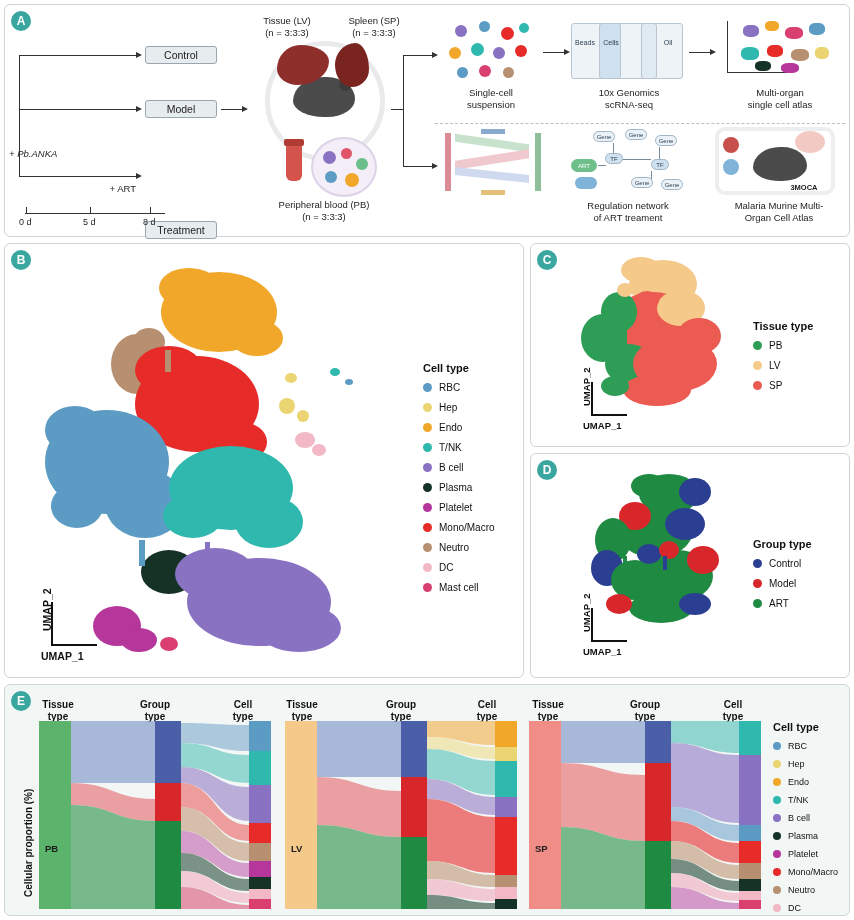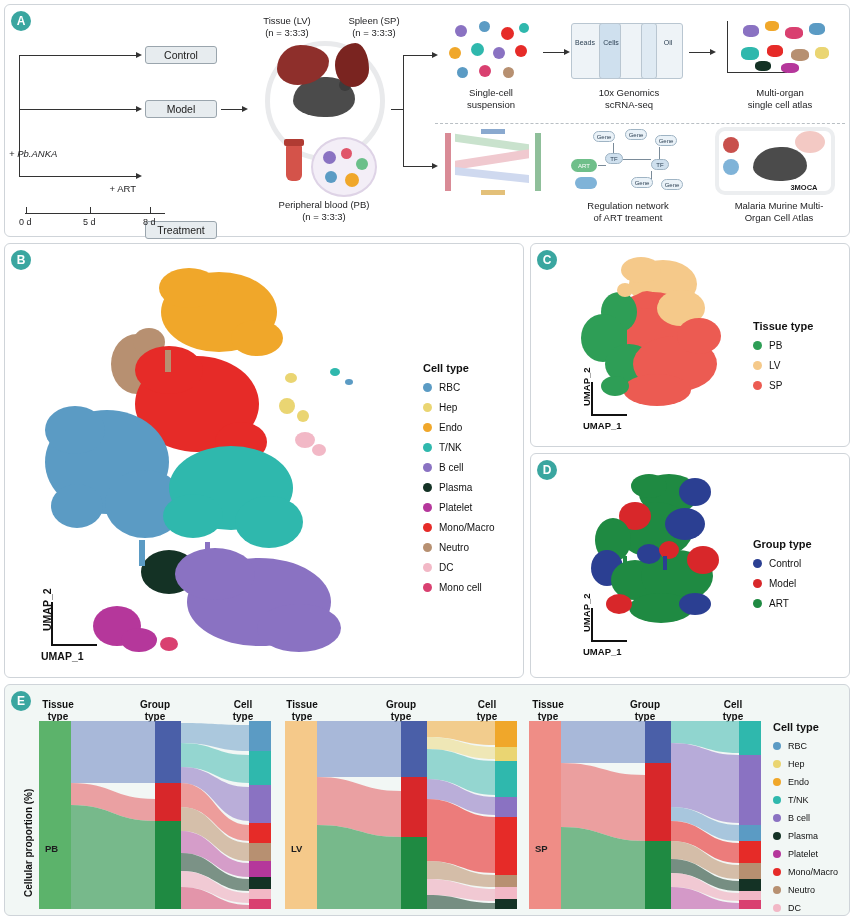--- a/index.html
+++ b/index.html
@@ -346,21 +346,21 @@
   <div class="legend-item" style="left:418px; top:298px;">
       <span class="legend-dot" style="background:#b79071"></span>
       <span>Neutro</span>
     </div>
   <div class="legend-item" style="left:418px; top:318px;">
       <span class="legend-dot" style="background:#f2b8c6"></span>
       <span>DC</span>
     </div>
   <div class="legend-item" style="left:418px; top:338px;">
       <span class="legend-dot" style="background:#d94070"></span>
-      <span>Mono cell</span>
+      <span>Mast cell</span>
     </div>
 </div>
 
 <div class="panel" id="panelC">
   <div class="plabel" style="left:6px; top:6px;">C</div>
 
   <svg class="umap-canvas" style="left:26px; top:6px;" width="190" height="170">
     <ellipse cx="106" cy="34" rx="34" ry="24" fill="#f5c98a"></ellipse>
     <ellipse cx="84" cy="20" rx="20" ry="13" fill="#f5c98a"></ellipse>
     <ellipse cx="96" cy="72" rx="40" ry="30" fill="#ec5b52"></ellipse>

